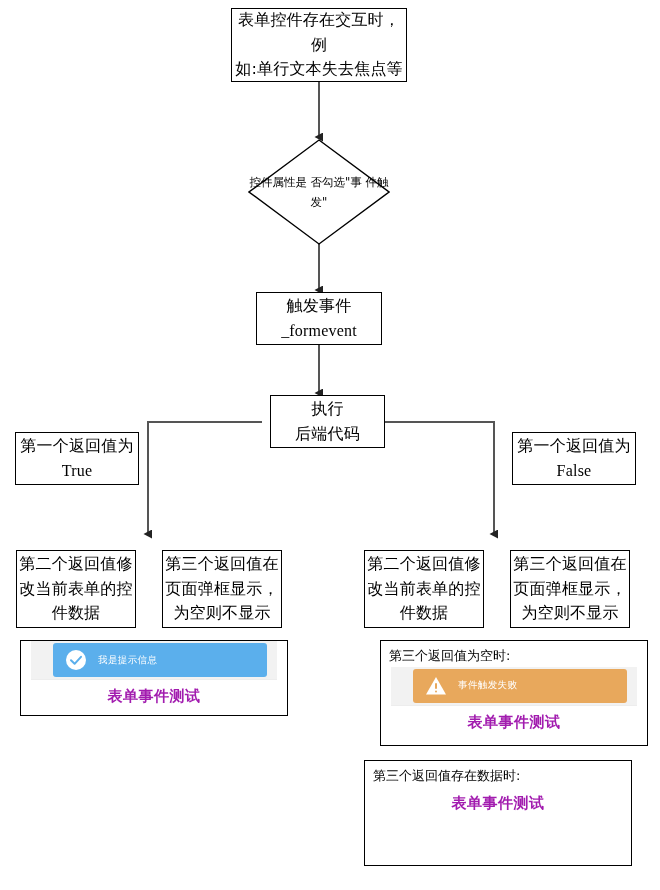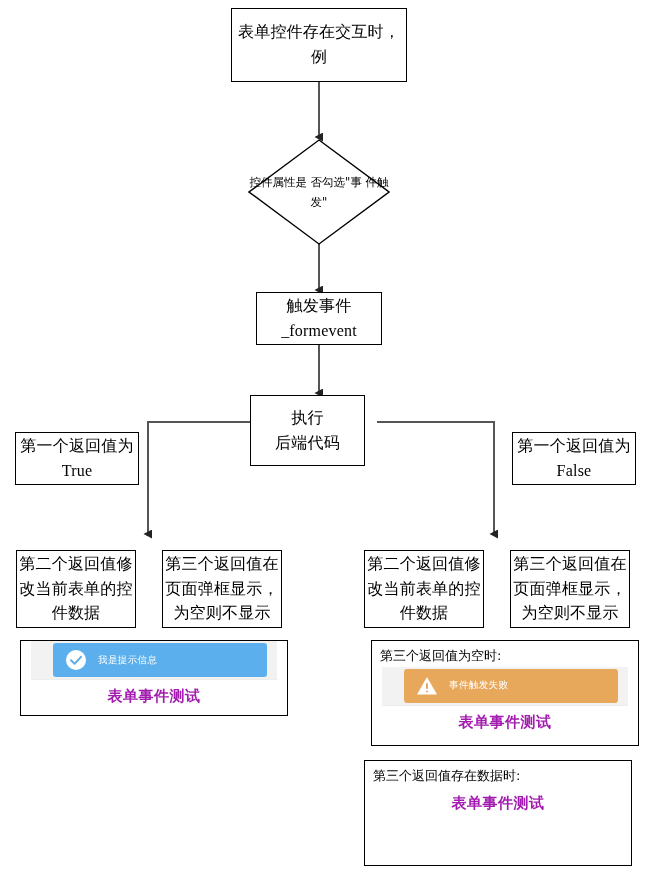--- a/index.html
+++ b/index.html
@@ -115,20 +115,21 @@
     <line x1="319" y1="345" x2="319" y2="393" stroke="#555555" stroke-width="2" marker-end="url(#arrow)"></line>
 
     <path d="M262,422 L148,422 L148,534" stroke="#555555" stroke-width="2" fill="none" marker-end="url(#arrow)"></path>
 
     <path d="M377,422 L494,422 L494,534" stroke="#555555" stroke-width="2" fill="none" marker-end="url(#arrow)"></path>
   </svg>
 
   <div class="node" style="left:231px;top:8px;width:176px;height:74px;">
     <div>
       <span>表单控件存在交互时，例</span>
+      <span>如:单行文本失去焦点等</span>
     </div>
   </div>
 
   <div class="diamond-wrap" style="left:248px;top:139px;width:142px;height:106px;">
     <svg class="diamond-shape" viewBox="0 0 142 106" xmlns="http://www.w3.org/2000/svg">
       <polygon points="71,1 141,53 71,105 1,53" fill="#ffffff" stroke="#000000" stroke-width="1.4"></polygon>
     </svg>
     <div class="diamond-label">
       <div>
         <span>控件属性是</span>
@@ -138,21 +139,21 @@
     </div>
   </div>
 
   <div class="node" style="left:256px;top:292px;width:126px;height:53px;text-align:center;">
     <div>
       <span>触发事件</span>
       <span style="font-family:'Liberation Serif',serif;">_formevent</span>
     </div>
   </div>
 
-  <div class="node" style="left:250px;top:395px;width:115px;height:71px;">
+  <div class="node" style="left:270px;top:395px;width:115px;height:53px;">
     <div>
       <span>执行</span>
       <span>后端代码</span>
     </div>
   </div>
 
   <div class="node" style="left:15px;top:432px;width:124px;height:53px;">
     <div>
       <span>第一个返回值为</span>
       <span style="font-family:'Liberation Serif',serif;">True</span>
@@ -208,21 +209,21 @@
               <path d="M6 11.3 L9.6 14.8 L16 7.8" fill="none" stroke="#5BAFEC" stroke-width="2" stroke-linecap="round" stroke-linejoin="round"></path>
             </svg>
           </span>
           <span class="toast-text">我是提示信息</span>
         </div>
       </div>
       <div class="mock-title">表单事件测试</div>
     </div>
   </div>
 
-  <div class="panel" style="left:371px;top:640px;width:268px;height:106px;">
+  <div class="panel" style="left:380px;top:640px;width:268px;height:106px;">
     <div class="panel-caption">第三个返回值为空时:</div>
     <div class="mock">
       <div class="toast-strip">
         <div class="toast" id="toast-warn-empty" style="background: rgb(232, 168, 92);">
           <span class="toast-icon">
             <svg width="22" height="22" viewBox="0 0 22 22" xmlns="http://www.w3.org/2000/svg">
               <path d="M11 2 L21 19.5 L1 19.5 Z" fill="#ffffff"></path>
               <rect x="10" y="8" width="2" height="6" rx="1" fill="#E8A85C"></rect>
               <rect x="10" y="15.4" width="2" height="2" rx="1" fill="#E8A85C"></rect>
             </svg>

